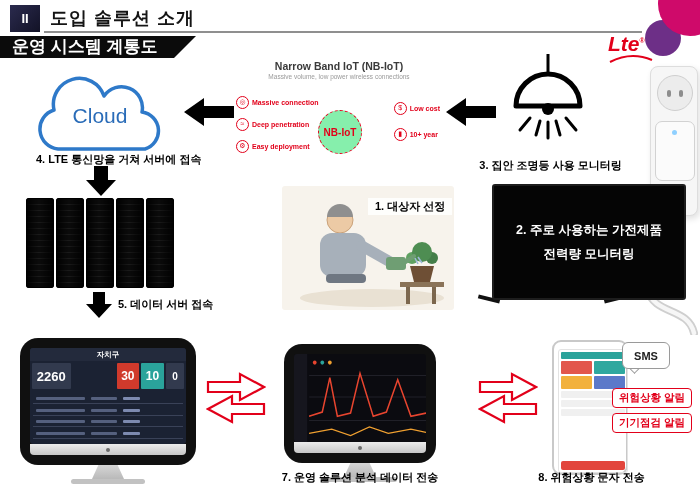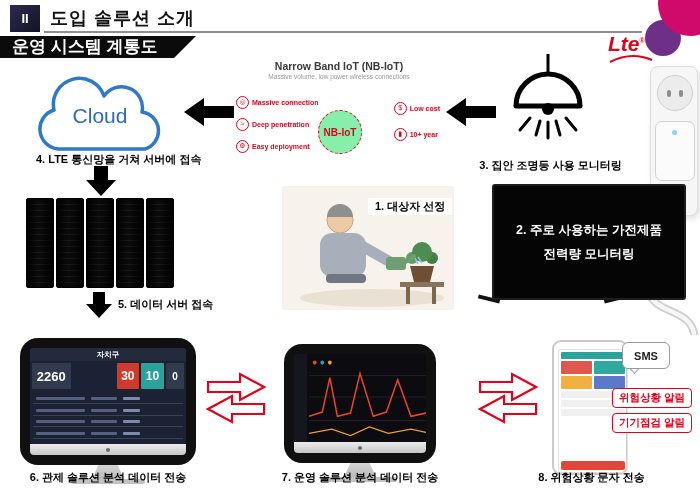--- a/index.html
+++ b/index.html
@@ -341,17 +341,16 @@
       <div class="ph-btn"></div>
     </div>
   </div>
   <div class="abs sms">SMS</div>
   <div class="abs sms-tail"></div>
   <div class="abs alerts">
     <div class="alert-tag">위험상황 알림</div>
     <div class="alert-tag">기기점검 알림</div>
   </div>
 
-  <div class="lbl lbl-c" style="left:14px;top:470px;width:188px;">6. 관제 솔루션 분석 데이터 전송</div>
   <div class="lbl lbl-c" style="left:276px;top:470px;width:168px;">7. 운영 솔루션 분석 데이터 전송</div>
   <div class="lbl lbl-c" style="left:514px;top:470px;width:155px;">8. 위험상황 문자 전송</div>
 
 </div>
 
 </body></html>

